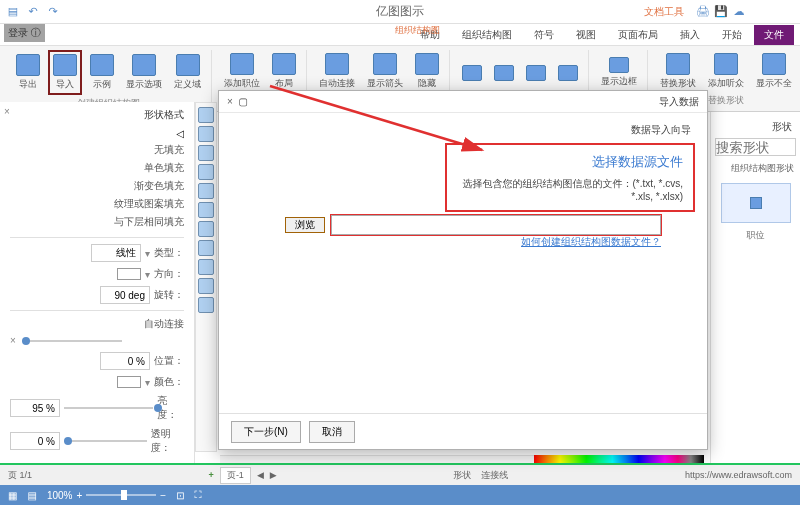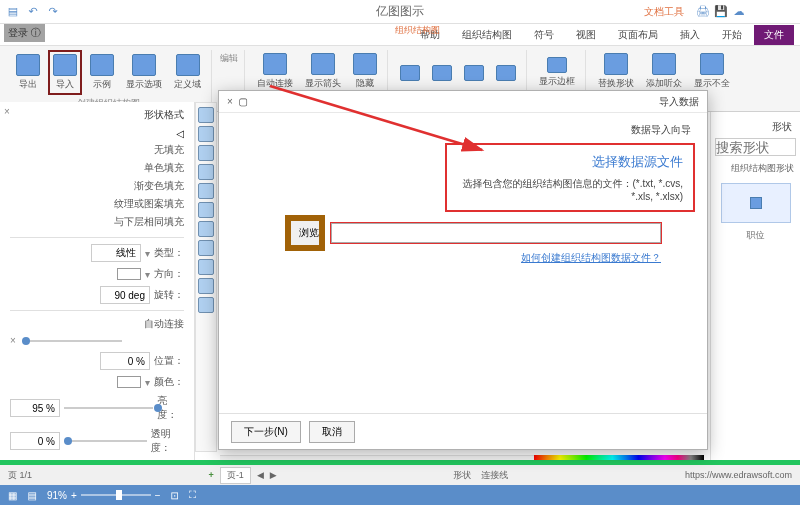--- a/index.html
+++ b/index.html
@@ -65,38 +65,38 @@
 .dialog { position: absolute; left: 218px; top: 90px; width: 490px; height: 360px; background: #fff; border: 1px solid #b0b0b0; box-shadow: 0 4px 16px rgba(0,0,0,0.3); z-index: 100; }
 .dialog-header { height: 22px; display: flex; align-items: center; justify-content: space-between; padding: 0 8px; font-size: 10px; color: #444; border-bottom: 1px solid #e8e8e8; }
 .dialog-close { cursor: pointer; color: #666; }
 .dialog-body { padding: 10px 16px; position: relative; height: 300px; }
 .dialog-step { text-align: right; font-size: 10px; color: #444; margin-bottom: 10px; }
 .dialog-callout { position: absolute; right: 12px; top: 30px; width: 250px; border: 2px solid #e03030; padding: 8px 10px; }
 .dialog-callout-title { color: #3a7ad0; font-size: 13px; text-align: right; margin-bottom: 6px; }
 .dialog-callout-sub { color: #444; font-size: 10px; text-align: right; direction: rtl; }
 .dialog-input-row { display: flex; gap: 6px; align-items: center; margin-top: 78px; padding: 0 30px 0 50px; }
 .dialog-input { flex: 1; height: 20px; border: 1px solid #aaa; outline: 1px solid #e03030; }
-.dialog-browse { width: 40px; height: 36px; border: 6px solid #a16207; background: #f0f0f0; font-size: 10px; cursor: pointer; text-align: right; }
+.dialog-browse { width: 40px; height: 16px; border: 1px solid #a16207; background: #f0f0f0; font-size: 10px; cursor: pointer; }
 .dialog-link { text-align: right; padding-right: 30px; }
 .dialog-link a { color: #3a7ad0; font-size: 10px; text-decoration: underline; cursor: pointer; }
 .dialog-footer { position: absolute; bottom: 0; left: 0; right: 0; height: 36px; border-top: 1px solid #e0e0e0; display: flex; align-items: center; padding: 0 12px; gap: 8px; }
 .dialog-fbtn { height: 22px; padding: 0 12px; border: 1px solid #aaa; background: #f5f5f5; font-size: 10px; cursor: pointer; }
 
 
 .arrow-svg { position: absolute; left: 262px; top: 78px; width: 240px; height: 90px; z-index: 200; pointer-events: none; }
 
 
 .statusbar { position: absolute; bottom: 0; left: 0; right: 0; height: 20px; background: #5a8dc9; color: #fff; display: flex; align-items: center; justify-content: space-between; padding: 0 8px; font-size: 10px; }
 .sb-left { display: flex; gap: 10px; align-items: center; }
 .sb-zoom { display: flex; gap: 4px; align-items: center; }
 .sb-slider { width: 70px; height: 2px; background: rgba(255,255,255,0.5); position: relative; }
 .sb-slider-thumb { width: 6px; height: 10px; background: #fff; position: absolute; top: -4px; left: 35px; }
 
 
-.linkbar { position: absolute; bottom: 20px; left: 0; right: 0; height: 18px; background: #f0f0f0; border-top: 5px solid #22c55e; display: flex; align-items: center; justify-content: space-between; padding: 10px 8px; font-size: 9px; color: #666; }
+.linkbar { position: absolute; bottom: 20px; left: 0; right: 0; height: 18px; background: #f0f0f0; border-top: 2px solid #22c55e; display: flex; align-items: center; justify-content: space-between; padding: 10px 8px; font-size: 9px; color: #666; }
 .lb-tabs { display: flex; gap: 6px; align-items: center; }
 .lb-tab { padding: 1px 6px; border: 1px solid #ccc; background: #fff; font-size: 9px; }
 .lb-plus { color: #4a9040; font-weight: bold; cursor: pointer; }
 
 
 .hscroll { position: absolute; bottom: 38px; left: 220px; right: 96px; height: 12px; background: #f5f5f5; border-top: 1px solid #e0e0e0; }
 .colorstrip { position: absolute; bottom: 38px; right: 96px; width: 170px; height: 12px; background: linear-gradient(90deg, #f00,#f80,#ff0,#8f0,#0f0,#0f8,#0ff,#08f,#00f,#80f,#f0f,#f08,#888,#000); }
 </style>
 </head>
 <body>
@@ -149,20 +149,30 @@
           <span class="tbtn-label">显示选项</span>
         </div>
       <div class="tbtn">
           <div class="tbtn-icon"></div>
           <span class="tbtn-label">定义域</span>
         </div>
     </div>
     <div class="tgroup-label">创建组织结构图</div>
   </div>
   <div class="tgroup">
+    <div class="tgroup-items">
+      <div class="tbtn">
+          <div class="tbtn-icon"></div>
+          <span class="tbtn-label">添加职位</span>
+        </div>
+      <div class="tbtn">
+          <div class="tbtn-icon"></div>
+          <span class="tbtn-label">布局</span>
+        </div>
+    </div>
     <div class="tgroup-label">编辑</div>
   </div>
   <div class="tgroup">
     <div class="tgroup-items">
       <div class="tbtn">
           <div class="tbtn-icon"></div>
           <span class="tbtn-label">自动连接</span>
         </div>
       <div class="tbtn">
           <div class="tbtn-icon"></div>
@@ -365,21 +375,21 @@
     <span>连接线</span>
   </div>
   <span>https://www.edrawsoft.com</span>
 </div>
 
 <div class="statusbar">
   <div class="sb-left">
     <span>▦</span>
     <span>▤</span>
     <div class="sb-zoom">
-      <span>91%</span>
+      <span>100%</span>
       <span>+</span>
       <div class="sb-slider">
           <div class="sb-slider-thumb"></div>
         </div>
       <span>−</span>
     </div>
     <span>⊡</span>
     <span>⛶</span>
   </div>
   <div></div>

